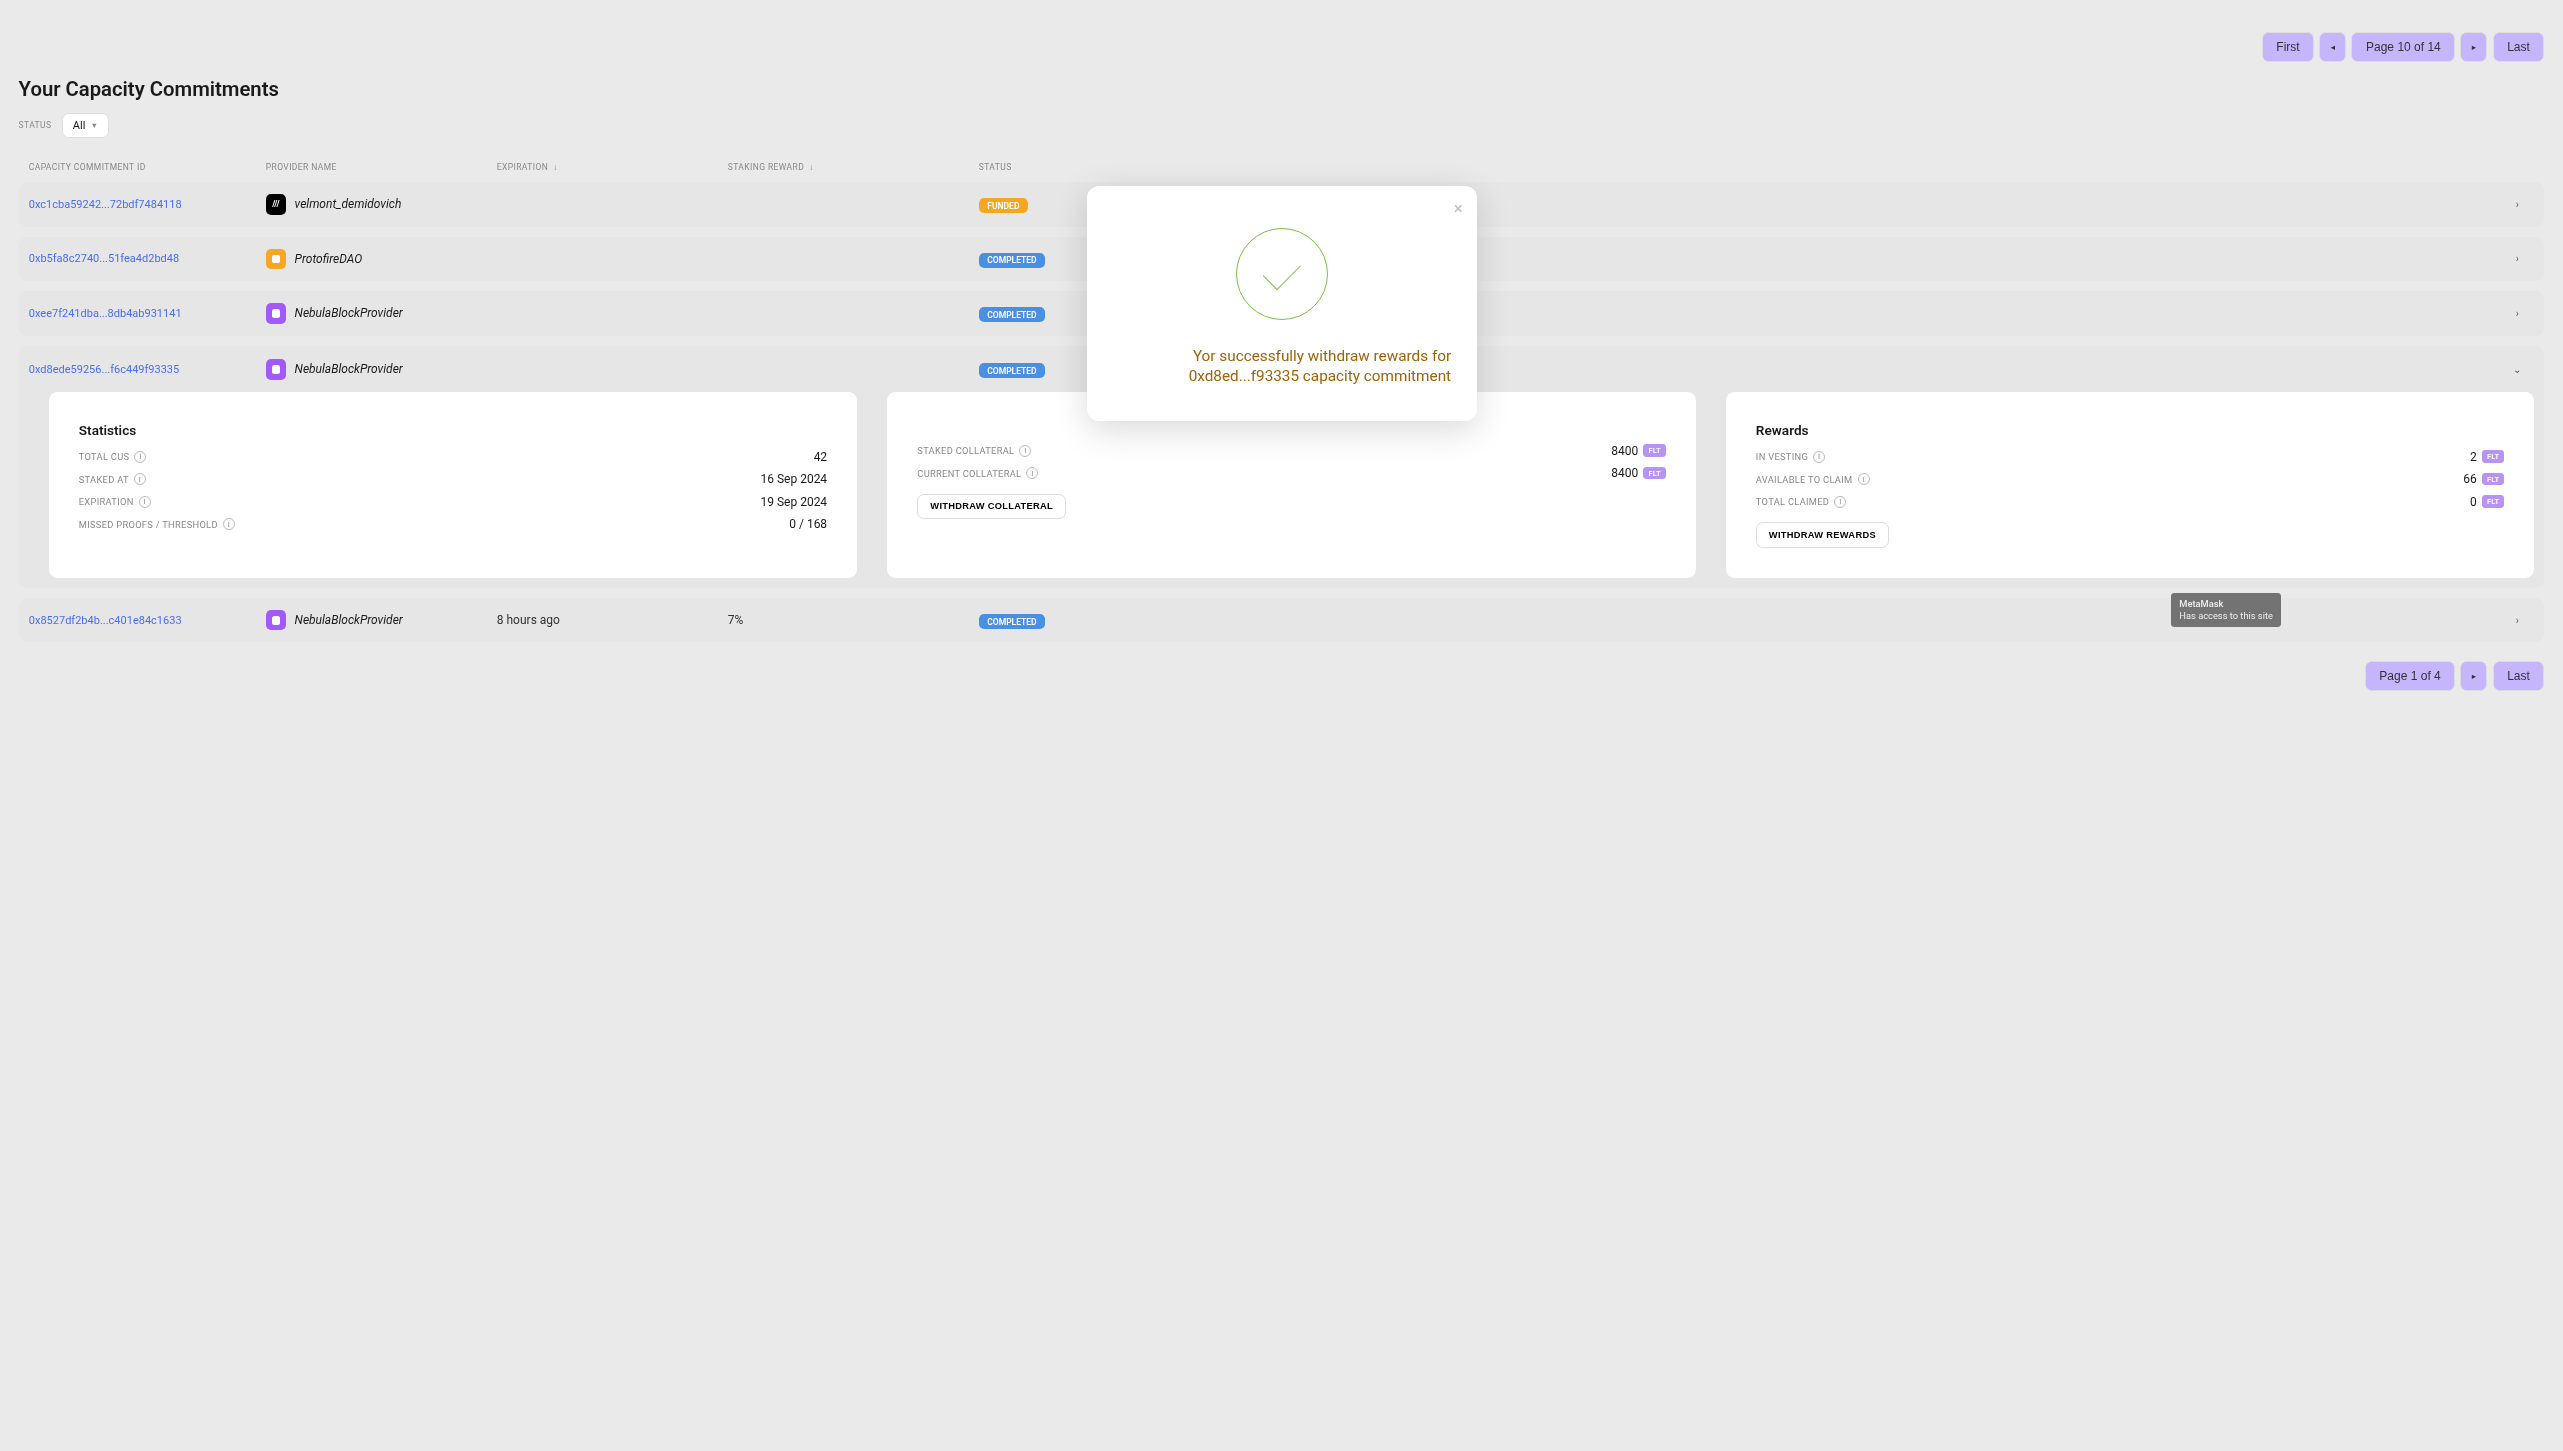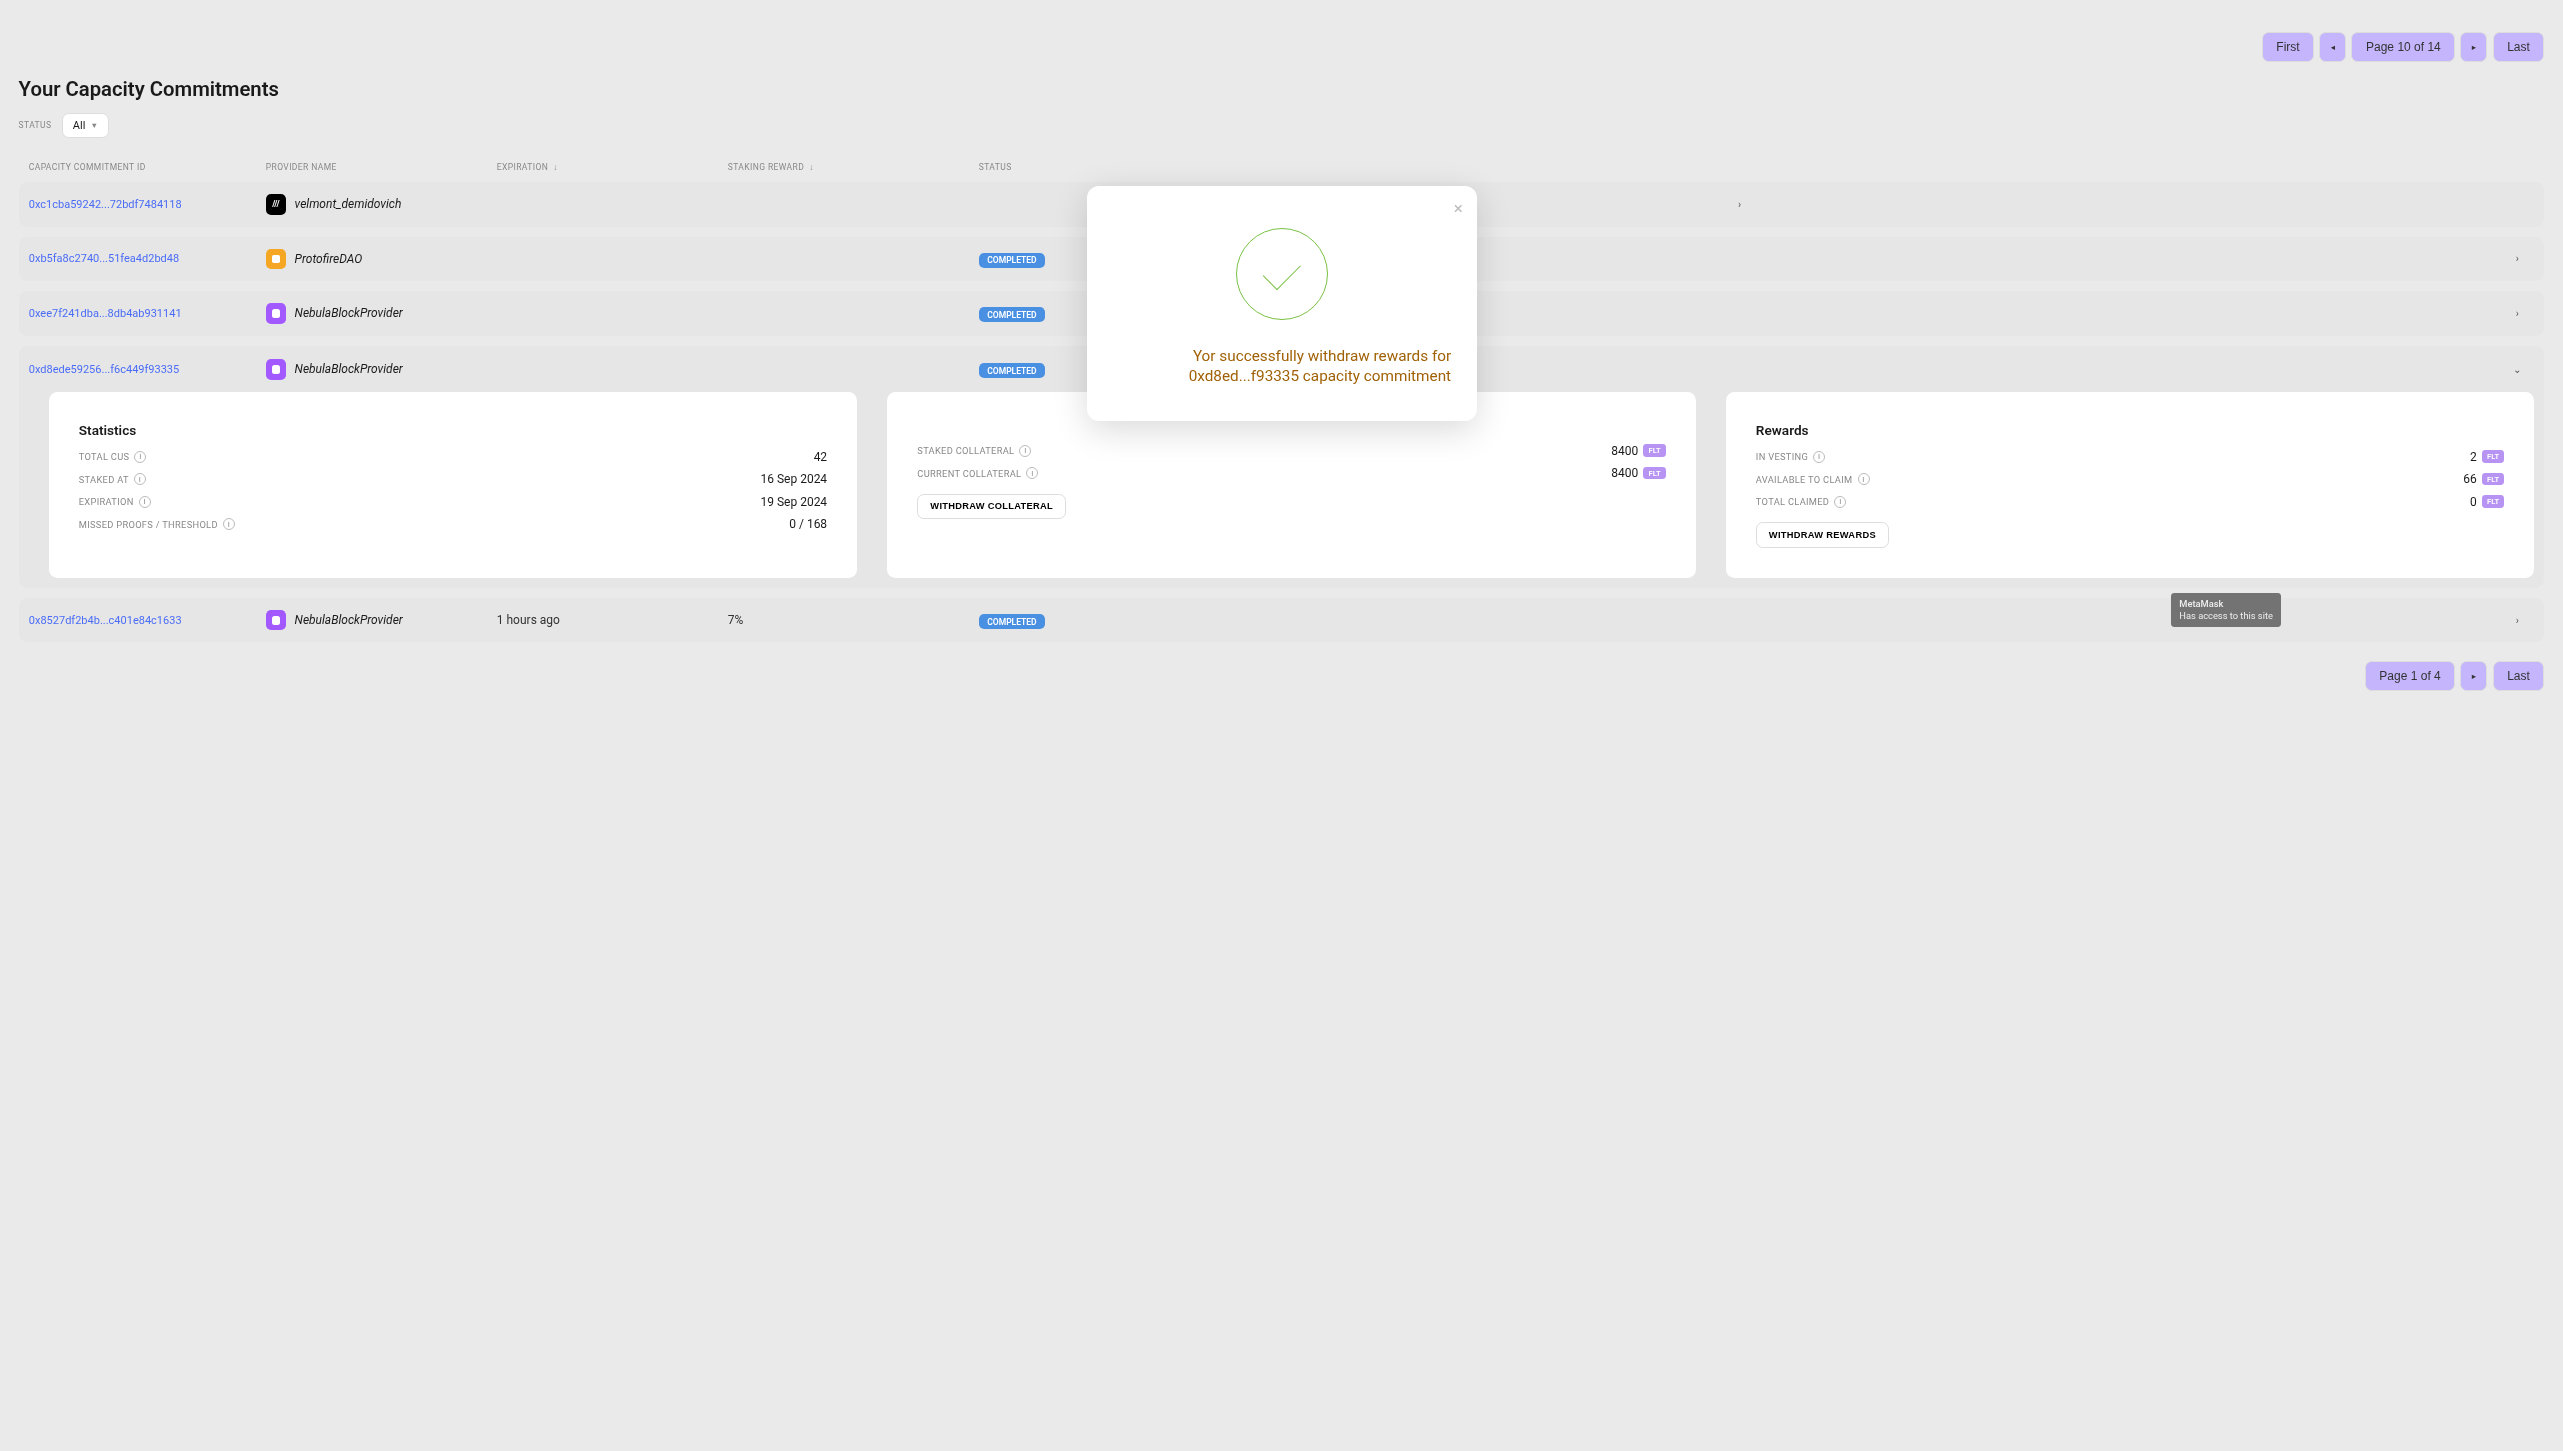--- a/index.html
+++ b/index.html
@@ -123,20 +123,21 @@
 <div class="row">
   <span class="id-link">0xc1cba59242...72bdf7484118</span>
   <div class="provider-cell">
       <div class="provider-icon black">
         <span style="color:#fff;font-size:8.5px;font-weight:700">///</span>
       </div>
       <span class="provider-name">velmont_demidovich</span>
     </div>
   <div></div>
     <div></div>
+  <div><span class="badge funded">FUNDED</span></div>
   <div class="chev">›</div>
 </div>
 
 <div class="row">
   <span class="id-link">0xb5fa8c2740...51fea4d2bd48</span>
   <div class="provider-cell">
       <div class="provider-icon orange">
         <div class="provider-icon-inner" style="border-radius:1.7px"></div>
       </div>
       <span class="provider-name">ProtofireDAO</span>
@@ -272,21 +273,21 @@
 </div>
 
 <div class="row" style="position:relative;">
   <span class="id-link">0x8527df2b4b...c401e84c1633</span>
   <div class="provider-cell">
       <div class="provider-icon purple">
         <div class="provider-icon-inner"></div>
       </div>
       <span class="provider-name">NebulaBlockProvider</span>
     </div>
-  <span class="cell-text">1 hours ago</span>
+  <span class="cell-text">8 hours ago</span>
   <span class="cell-text">7%</span>
   <div><span class="badge completed">COMPLETED</span></div>
   <div class="chev">›</div>
   <div class="metamask-tip" style="right:263px; top:-5.1px;">
     <div style="font-weight:500">MetaMask</div>
     <div>Has access to this site</div>
   </div>
 </div>
 
 <div class="pagination-row" style="margin-top:18.6px;">

